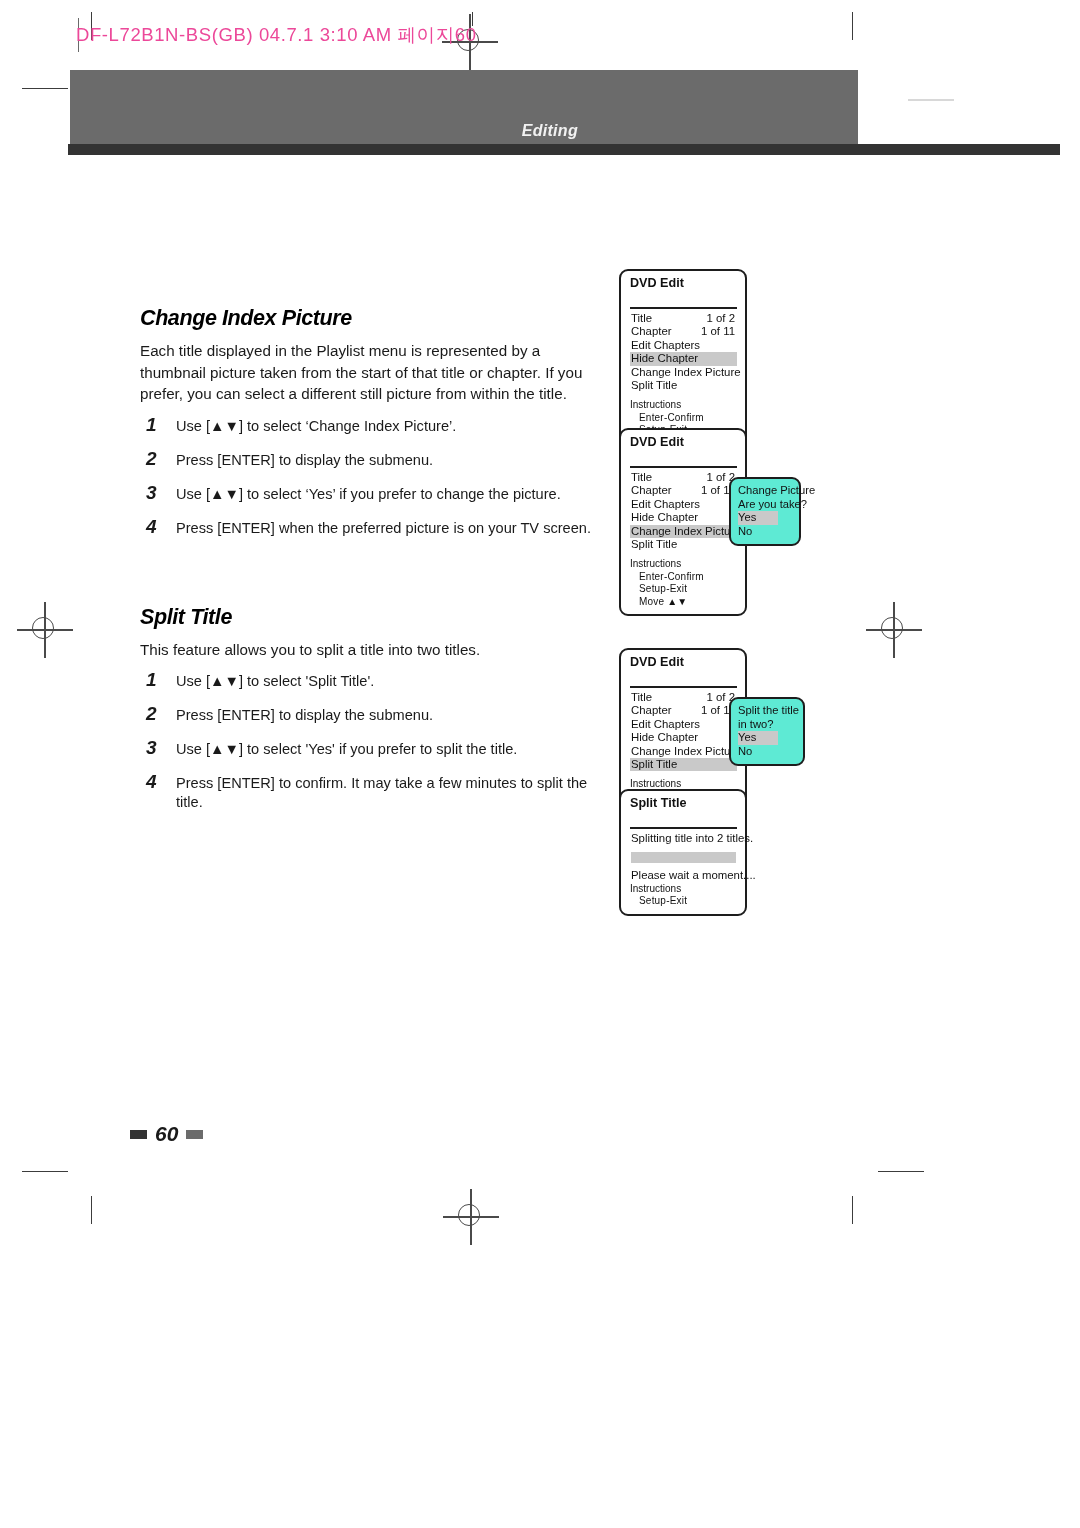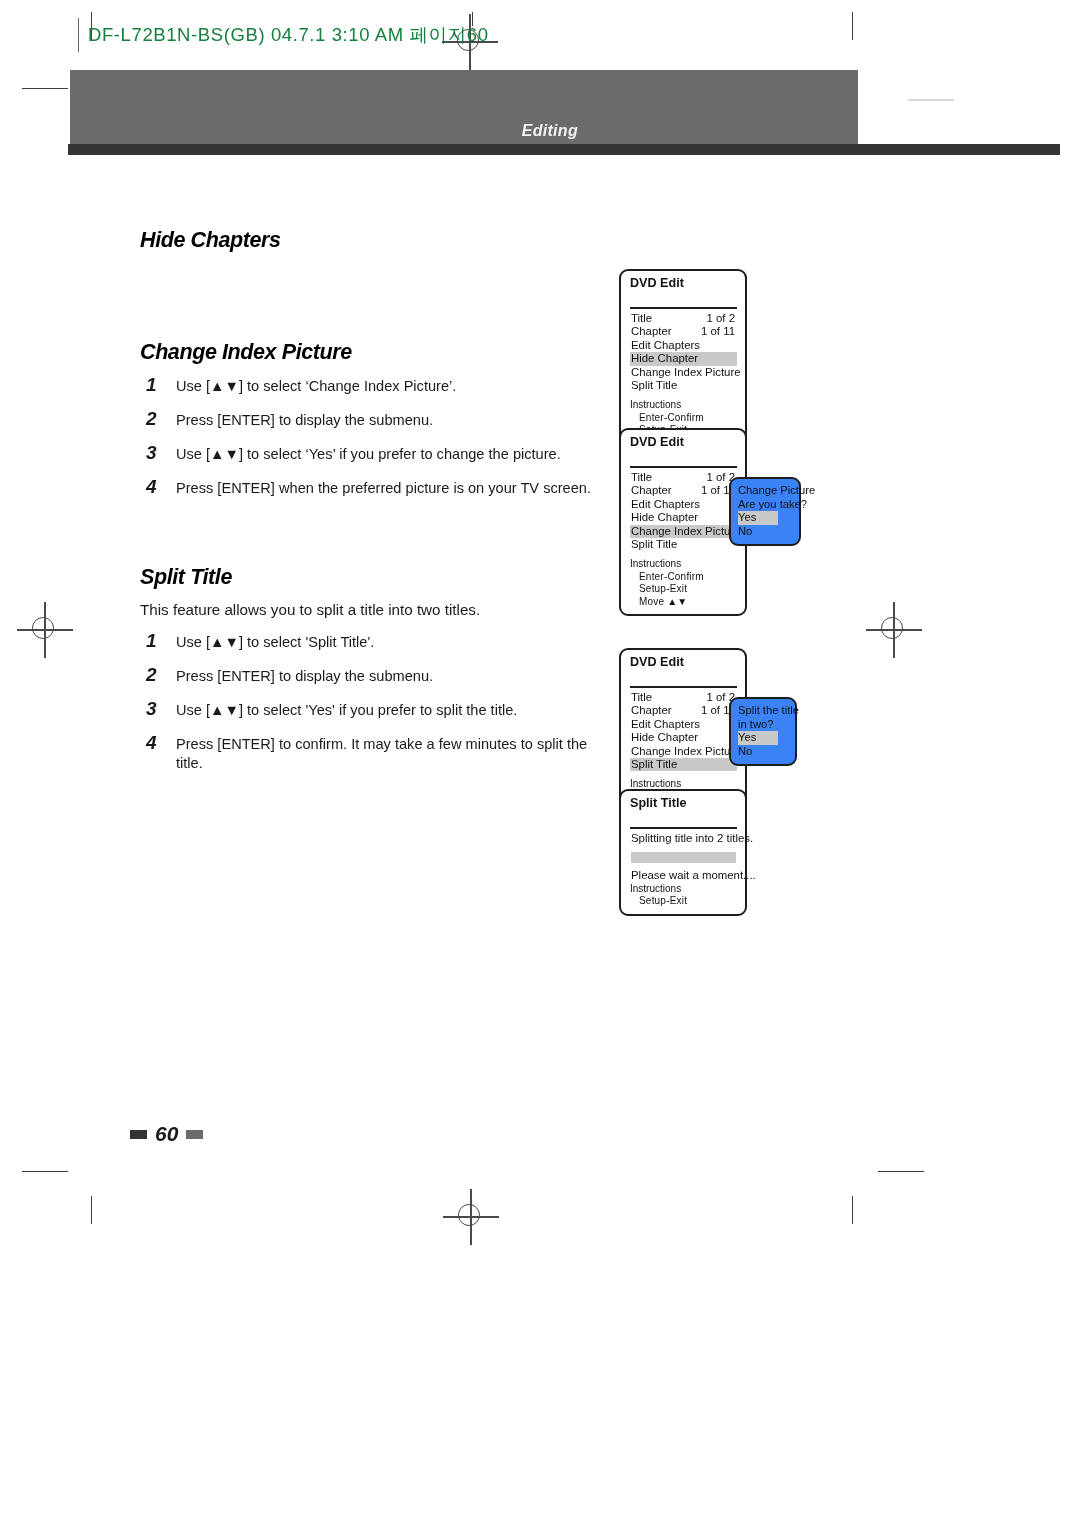--- a/index.html
+++ b/index.html
@@ -43,25 +43,25 @@
     box-sizing: border-box;
   }
   .crop-line {
     position: absolute;
     background: #3c3c3c;
   }
 
   
   .doc-header {
     position: absolute;
-    left: 88px;
+    left: 76px;
     top: 22px;
     font-size: 18.5px;
     letter-spacing: 0.6px;
-    color: #15803d;
+    color: #ec4899;
     white-space: nowrap;
   }
   .doc-header-rule {
     position: absolute;
     left: 78px;
     top: 18px;
     width: 1.4px;
     height: 34px;
     background: #6a6a6a;
   }
@@ -192,21 +192,21 @@
     padding-left: 9px;
     letter-spacing: 0.2px;
   }
 
   
   .submenu {
     position: absolute;
     box-sizing: border-box;
     border: 2px solid #1d1d1d;
     border-radius: 9px;
-    background: #3b82f6;
+    background: #5eead4;
     padding: 5px 7px 6px 7px;
     font-size: 11.2px;
     line-height: 13.6px;
     color: #111;
   }
   .submenu .sm-line { white-space: nowrap; }
   .submenu .sm-opt { padding-right: 22px; display: inline-block; }
   .submenu .sm-opt.hl { background: #c9c9c9; }
 
   
@@ -275,25 +275,25 @@
 <div class="doc-header">DF-L72B1N-BS(GB)   04.7.1 3:10 AM   페이지60</div>
 
 <div class="banner">
   <div class="banner-tick"></div>
   <div class="banner-label">Editing</div>
 </div>
 <div class="banner-strip"></div>
 
 <div class="content">
 
-  <h2 class="section-title">Hide Chapters</h2>
 
   <div class="block-gap-large"></div>
 
   <h2 class="section-title">Change Index Picture</h2>
+  <p class="para">Each title displayed in the Playlist menu is represented by a thumbnail picture taken from the start of that title or chapter. If you prefer, you can select a different still picture from within the title.</p>
   <ol class="steps">
     <li>
       <span class="num">1</span>
       <span>Use [▲▼] to select ‘Change Index Picture’.</span>
     </li>
     <li>
       <span class="num">2</span>
       <span>Press [ENTER] to display the submenu.</span>
     </li>
     <li>
@@ -394,21 +394,21 @@
   <div class="osd-item">Edit Chapters</div>
   <div class="osd-item">Hide Chapter</div>
   <div class="osd-item">Change Index Picture</div>
   <div class="osd-item hl">Split Title</div>
   <div class="osd-instr">
     <div>Instructions</div>
     <div class="keys">Enter-Confirm   Setup-Exit</div>
     <div class="keys">Move ▲▼</div>
   </div>
 </div>
-<div class="submenu" style="left:729px; top:697px; width:68px;">
+<div class="submenu" style="left:729px; top:697px; width:76px;">
   <div class="sm-line">Split the title</div>
   <div class="sm-line">in two?</div>
   <div class="sm-line"><span class="sm-opt hl">Yes</span></div>
   <div class="sm-line"><span class="sm-opt">No</span></div>
 </div>
 
 <div class="osd" style="left:619px; top:789px; width:128px;">
   <div class="osd-title">Split Title</div>
   <div class="rule"></div>
   <div class="osd-item">Splitting title into 2 titles.</div>

